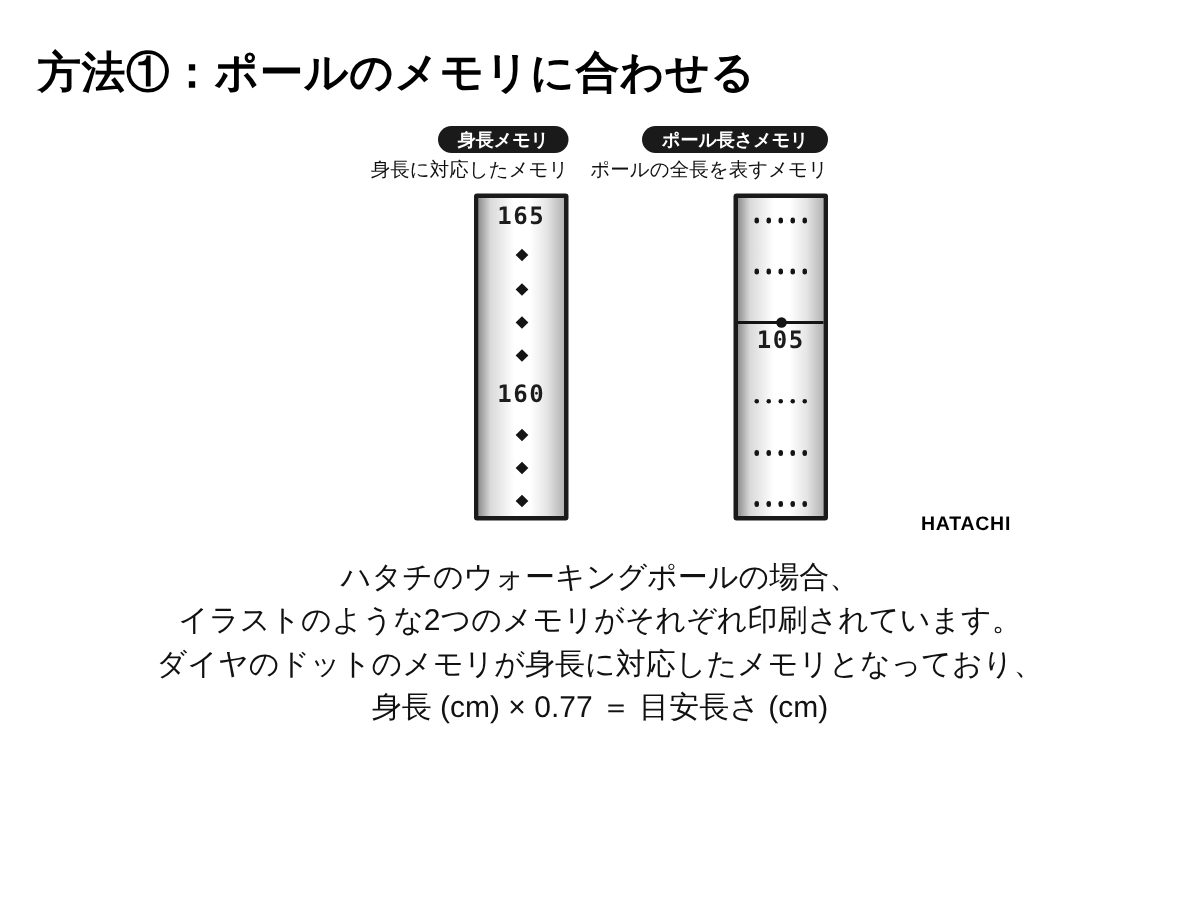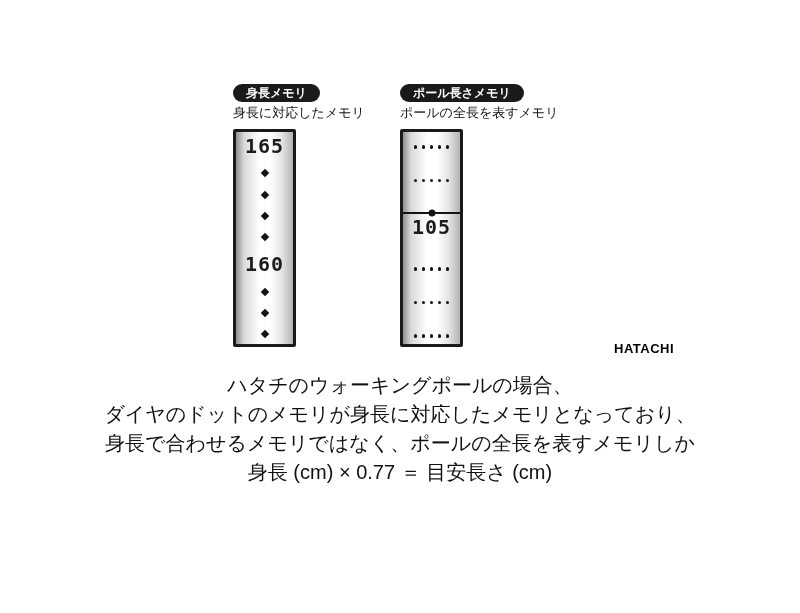--- a/index.html
+++ b/index.html
@@ -20,21 +20,21 @@
     font-weight: bold;
     letter-spacing: 0.5px;
     color: #000000;
     white-space: nowrap;
   }
   .col {
     position: absolute;
     top: 84px;
     display: flex;
     flex-direction: column;
-    align-items: flex-start;
+    align-items: flex-end;
   }
   .col-left  { left: 233px; width: 146px; }
   .col-right { left: 400px; width: 152px; }
   .badge {
     background: #1a1a1a;
     color: #ffffff;
     font-size: 12px;
     font-weight: bold;
     line-height: 1;
     padding: 3px 13px 3px;
@@ -61,21 +61,21 @@
     display: flex;
     flex-direction: column;
     align-items: center;
     justify-content: space-between;
   }
   .pole-left  { padding: 4px 0 6px; }
   .pole-right { padding: 13px 0 6px; }
   .pole-num {
     font-family: "DejaVu Sans Mono", monospace;
     font-weight: bold;
-    font-size: 20px;
+    font-size: 16px;
     line-height: 1;
     letter-spacing: 1px;
     color: #1c1c1c;
   }
   .mark-diamond-wrap { height: 8px; display: flex; align-items: center; }
   .diamond {
     display: block;
     width: 6px; height: 6px;
     background: #141414;
     transform: rotate(45deg);
@@ -127,20 +127,21 @@
     line-height: 29px;
     color: #111111;
   }
   .body-text p { margin: 0; white-space: nowrap; }
 </style>
 </head>
 <body>
 
 <div class="page">
 
+  <h1 class="title">方法①：ポールのメモリに合わせる</h1>
 
   <div class="col col-left">
     <div class="badge">身長メモリ</div>
     <div class="caption">身長に対応したメモリ</div>
     <div class="pole pole-left">
         <div class="pole-num">165</div>
         <div class="mark-diamond-wrap">
           <span class="diamond"></span>
         </div>
         <div class="mark-diamond-wrap">
@@ -210,18 +211,18 @@
           <span class="dot"></span>
           <span class="dot"></span>
         </div>
       </div>
   </div>
 
   <div class="brand">HATACHI</div>
 
   <div class="body-text">
     <p>ハタチのウォーキングポールの場合、</p>
+    <p>イラストのような2つのメモリがそれぞれ印刷されています。</p>
     <p>ダイヤのドットのメモリが身長に対応したメモリとなっており、</p>
-    <p>身長で合わせるメモリではなく、ポールの全長を表すメモリしか</p>
     <p>身長 (cm) × 0.77 ＝ 目安長さ (cm)</p>
   </div>
 
 </div>
 
 </body></html>

